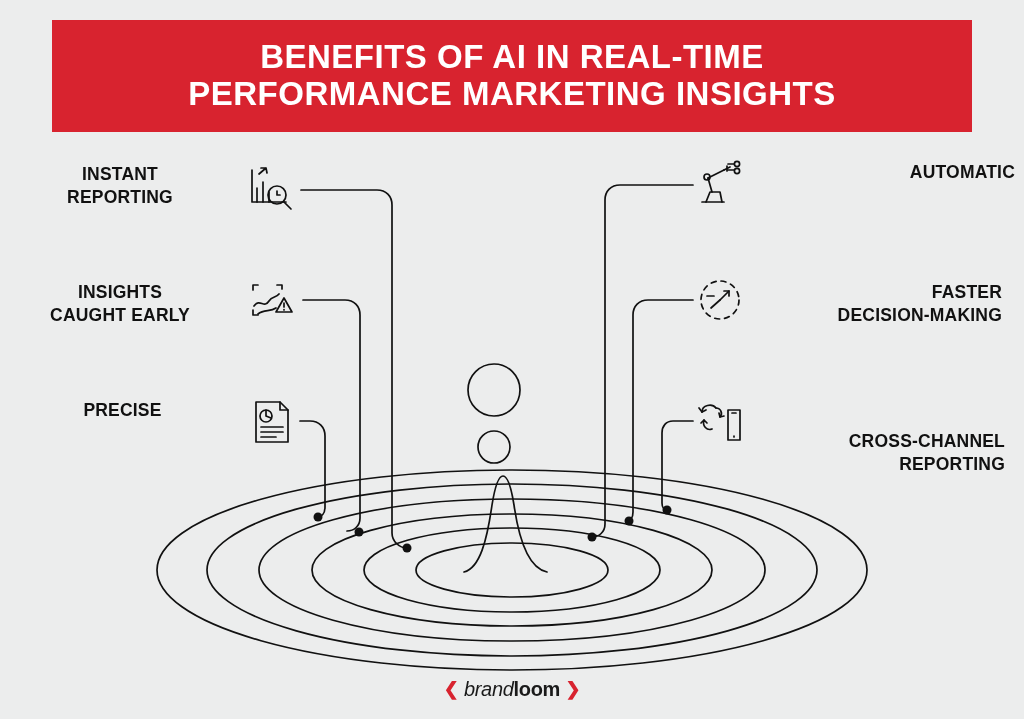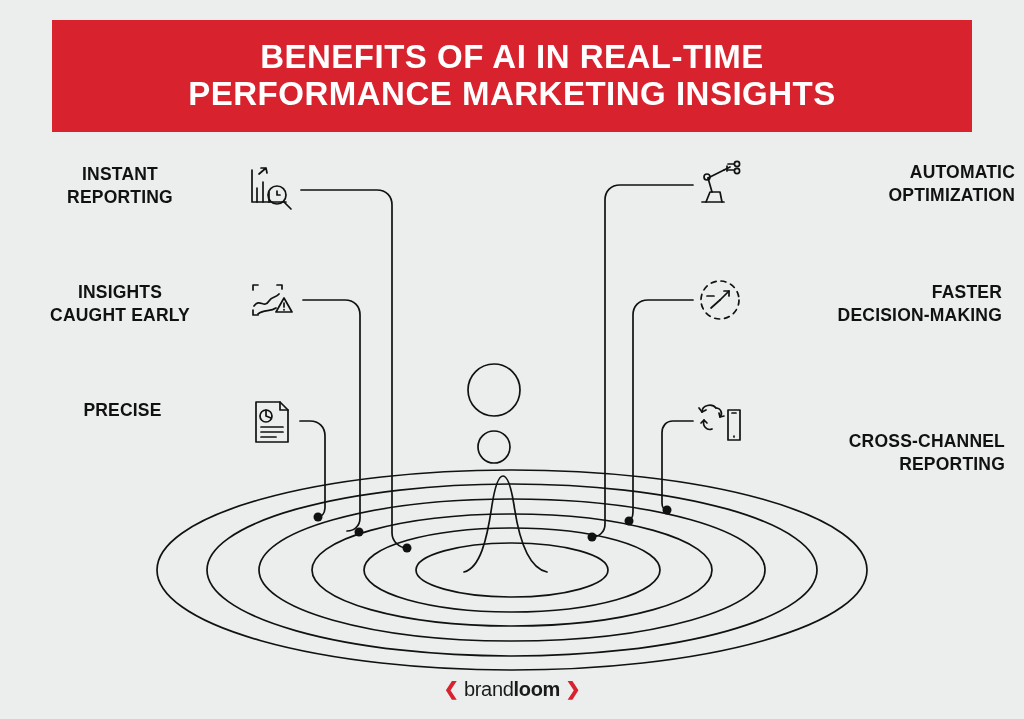--- a/index.html
+++ b/index.html
@@ -91,20 +91,21 @@
     font-weight: bold;
     letter-spacing: -0.3px;
   }
   .brand .chev {
     color: #d8232f;
     font-size: 18px;
     vertical-align: 1px;
   }
   .brand .thin {
     font-weight: normal;
+    font-style: italic;
   }
 </style>
 </head>
 <body>
 
 <div id="canvas">
 
   <div class="title-banner">
     <div class="title-line">BENEFITS OF AI IN REAL-TIME</div>
     <div class="title-line">PERFORMANCE MARKETING INSIGHTS</div>
@@ -153,21 +154,20 @@
     <div>INSIGHTS</div>
     <div>CAUGHT EARLY</div>
   </div>
 
   <div class="label left" style="left:25px; top:399px; width:195px;">
     <div>PRECISE</div>
   </div>
 
   <div class="label right" style="left:795px; top:161px; width:220px;">
     <div>AUTOMATIC</div>
-    <div>OPTIMIZATION</div>
   </div>
 
   <div class="label right" style="left:772px; top:281px; width:230px;">
     <div>FASTER</div>
     <div>DECISION-MAKING</div>
   </div>
 
   <div class="label right" style="left:770px; top:399px; width:235px;margin-top:31px;">
     <div>CROSS-CHANNEL</div>
     <div>REPORTING</div>

